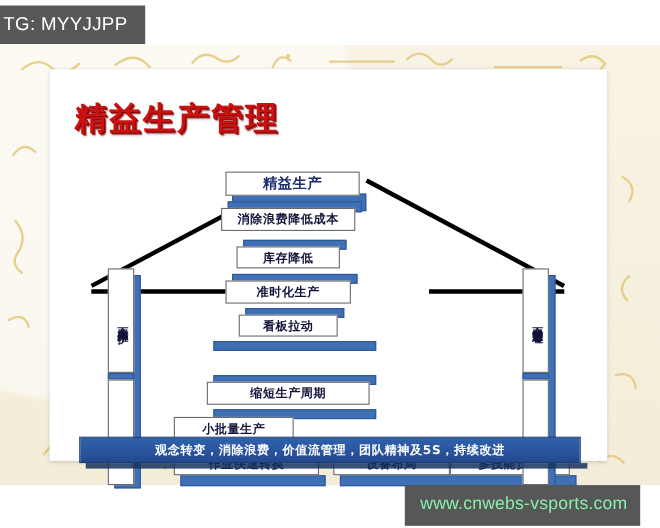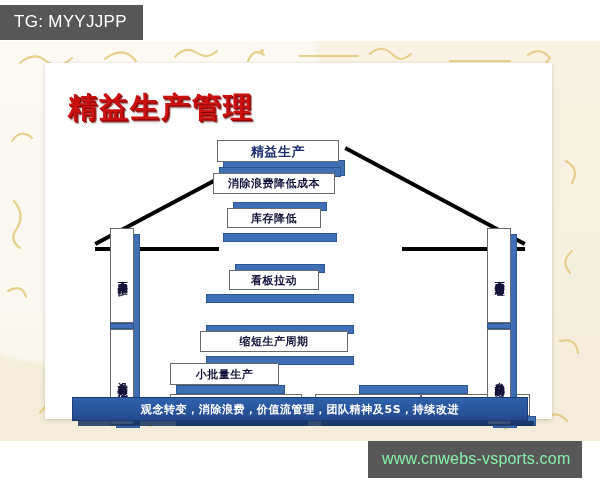--- a/index.html
+++ b/index.html
@@ -32,21 +32,21 @@
   .title{
     position:absolute;left:68px;top:88px;
     font-size:29px;font-weight:700;letter-spacing:2px;
     color:#cc1111;
     text-shadow:1px 1px 0 #8b0000, 2px 2px 0 rgba(139,0,0,.65), 2px 3px 2px rgba(0,0,0,.25);
     font-family:"DejaVu Sans","Liberation Sans",sans-serif;
     white-space:nowrap;
   }
 
   
-  .diagram{position:absolute;left:45px;top:63px;width:507px;height:285px;margin-left:12px;}
+  .diagram{position:absolute;left:45px;top:79px;width:507px;height:285px;}
   .diagram svg{position:absolute;left:0;top:0;}
 
   
   .bx{
     position:absolute;
     box-sizing:border-box;
     border:1px solid #6b6b6b;
     background:#ffffff;
     display:flex;align-items:center;justify-content:center;
     color:#12123a;
@@ -88,21 +88,21 @@
   .foundation-shadow{
     position:absolute;left:78px;top:421px;width:456px;height:5px;
     background:#15305e;opacity:.85;
   }
 
   
   .tg-badge{
     position:absolute;left:0;top:5px;
     background:#575757;color:#ffffff;
     font-size:17px;font-weight:400;
-    padding:7px 16px 8px 14px;
+    padding:7px 16px 8px 3px;
     letter-spacing:.3px;
     font-family:"Liberation Sans",sans-serif;
   }
   .wm{
     position:absolute;left:368px;top:441px;
     background:#575757;color:#86efac;
     font-size:16px;font-weight:400;
     padding:9px 12px 10px 14px;
     letter-spacing:.2px;
     font-family:"Liberation Sans",sans-serif;
@@ -173,20 +173,23 @@
     <div class="bx" style="left:156px;top:110px;width:122px;height:21px;font-size:11px;">
       <span>消除浪费降低成本</span>
     </div>
 
     <div class="shadow" style="left:176px;top:139px;width:94px;height:9px;"></div>
     <div class="bx" style="left:170px;top:145px;width:94px;height:20px;font-size:11px;">
       <span>库存降低</span>
     </div>
 
     <div class="shadow" style="left:166px;top:170px;width:114px;height:9px;"></div>
+    <div class="bx" style="left:160px;top:176px;width:114px;height:21px;font-size:11px;">
+      <span>准时化生产</span>
+    </div>
 
     <div class="shadow" style="left:178px;top:201px;width:90px;height:9px;"></div>
     <div class="bx" style="left:172px;top:207px;width:90px;height:20px;font-size:11px;">
       <span>看板拉动</span>
     </div>
 
     <div class="shadow" style="left:149px;top:231px;width:148px;height:9px;"></div>
 
     <div class="shadow" style="left:149px;top:262px;width:148px;height:9px;"></div>
     <div class="bx" style="left:143px;top:268px;width:148px;height:21px;font-size:11px;">

